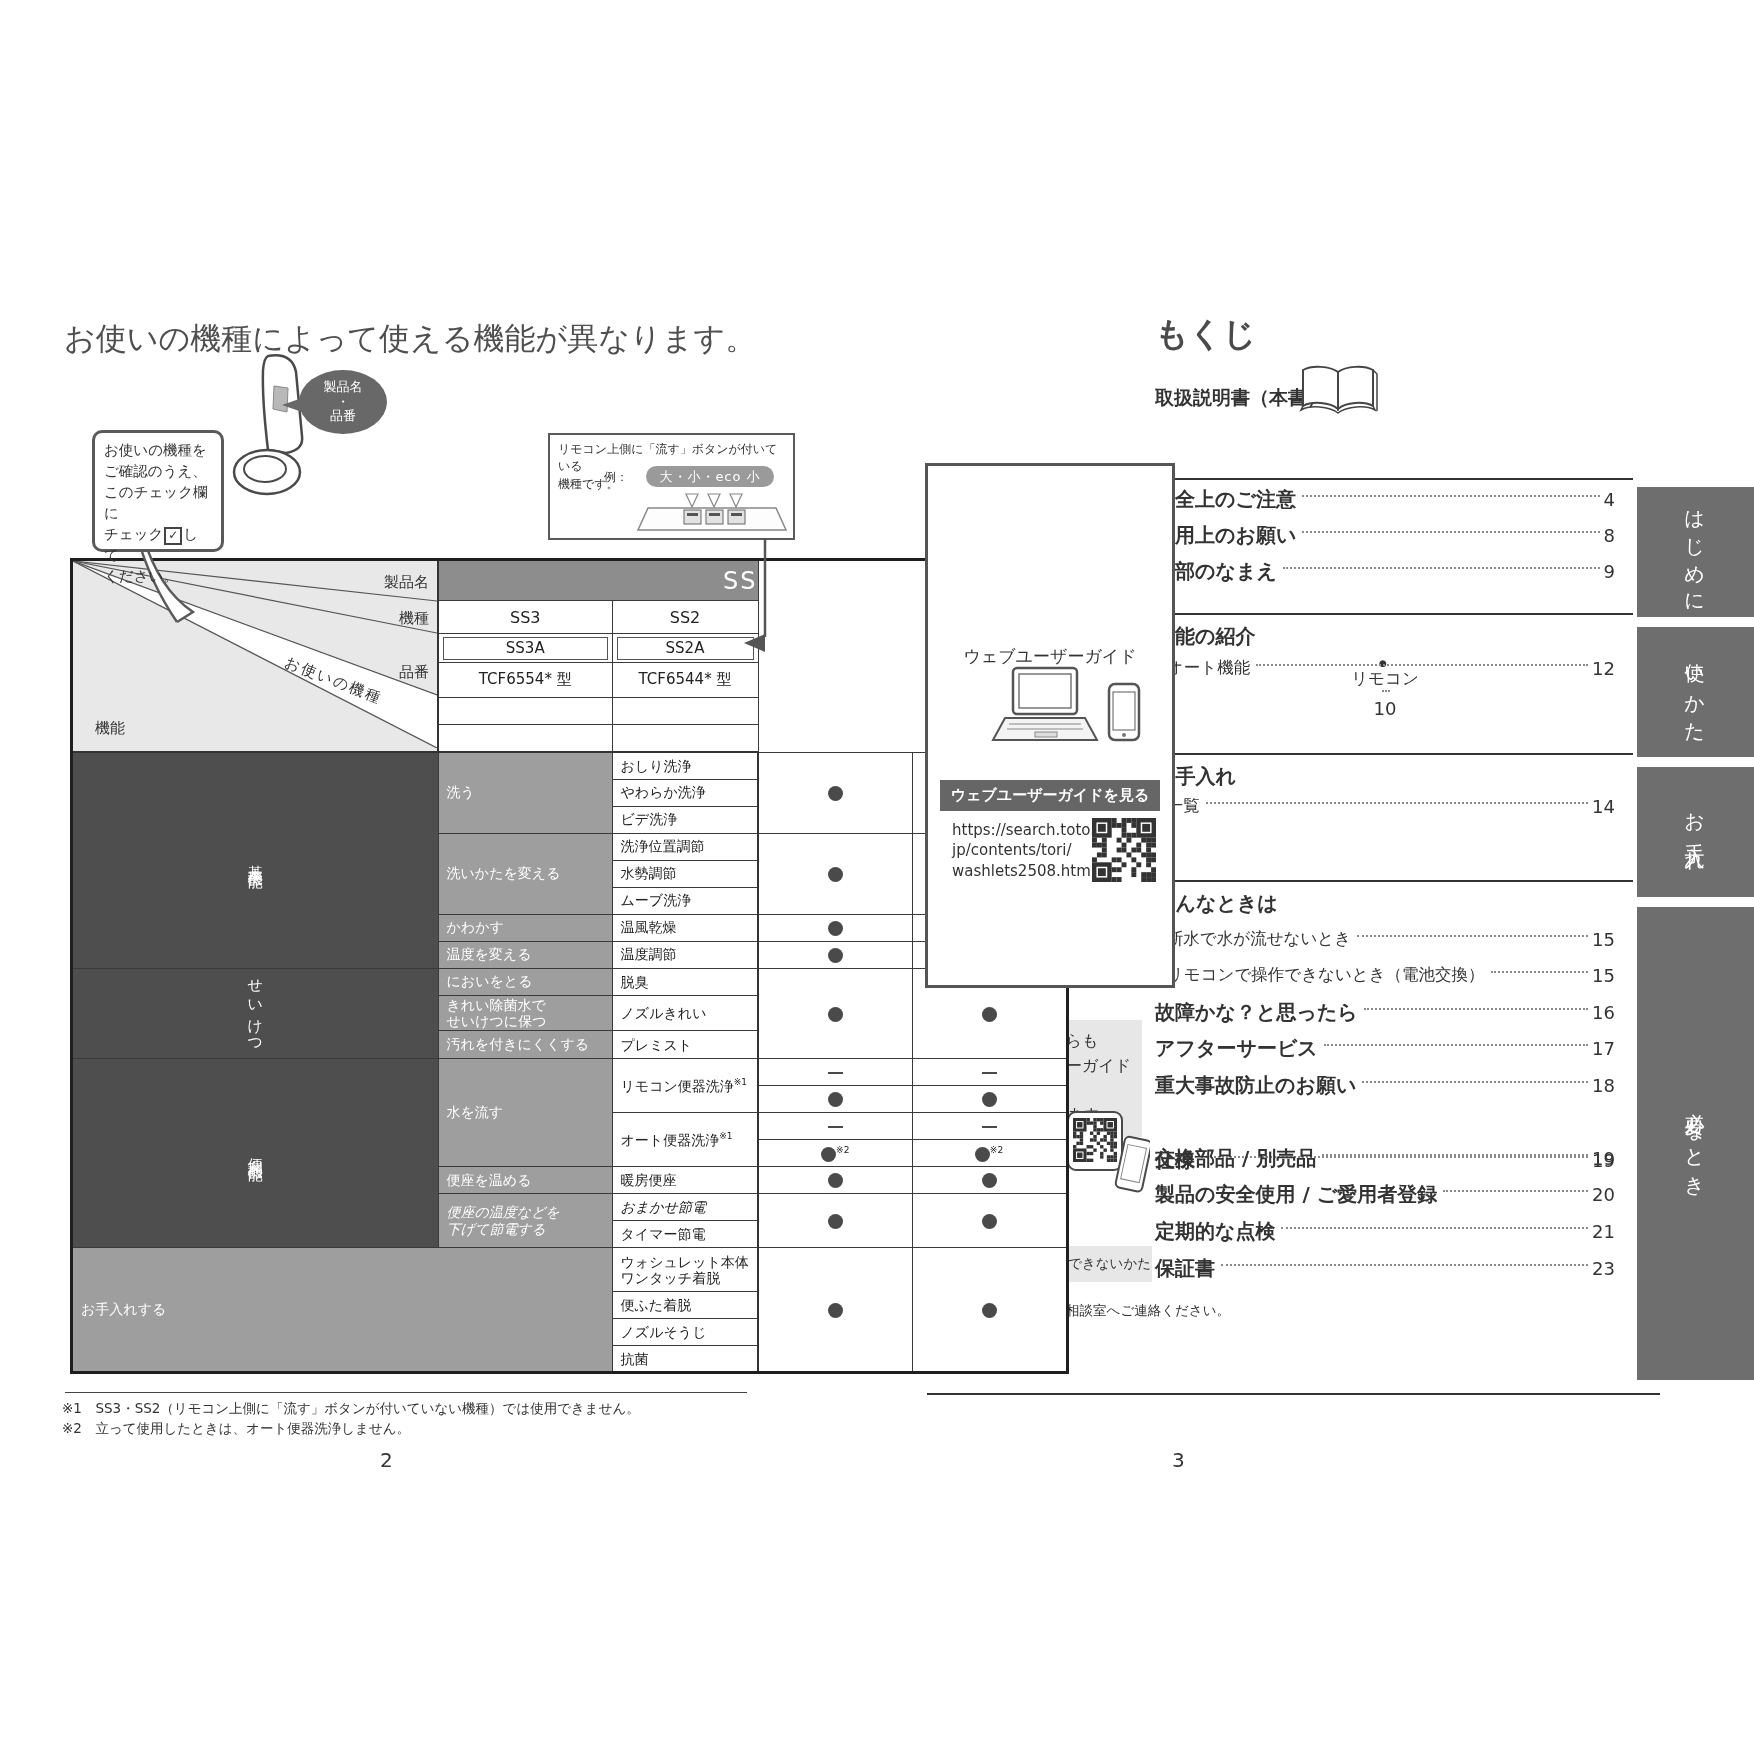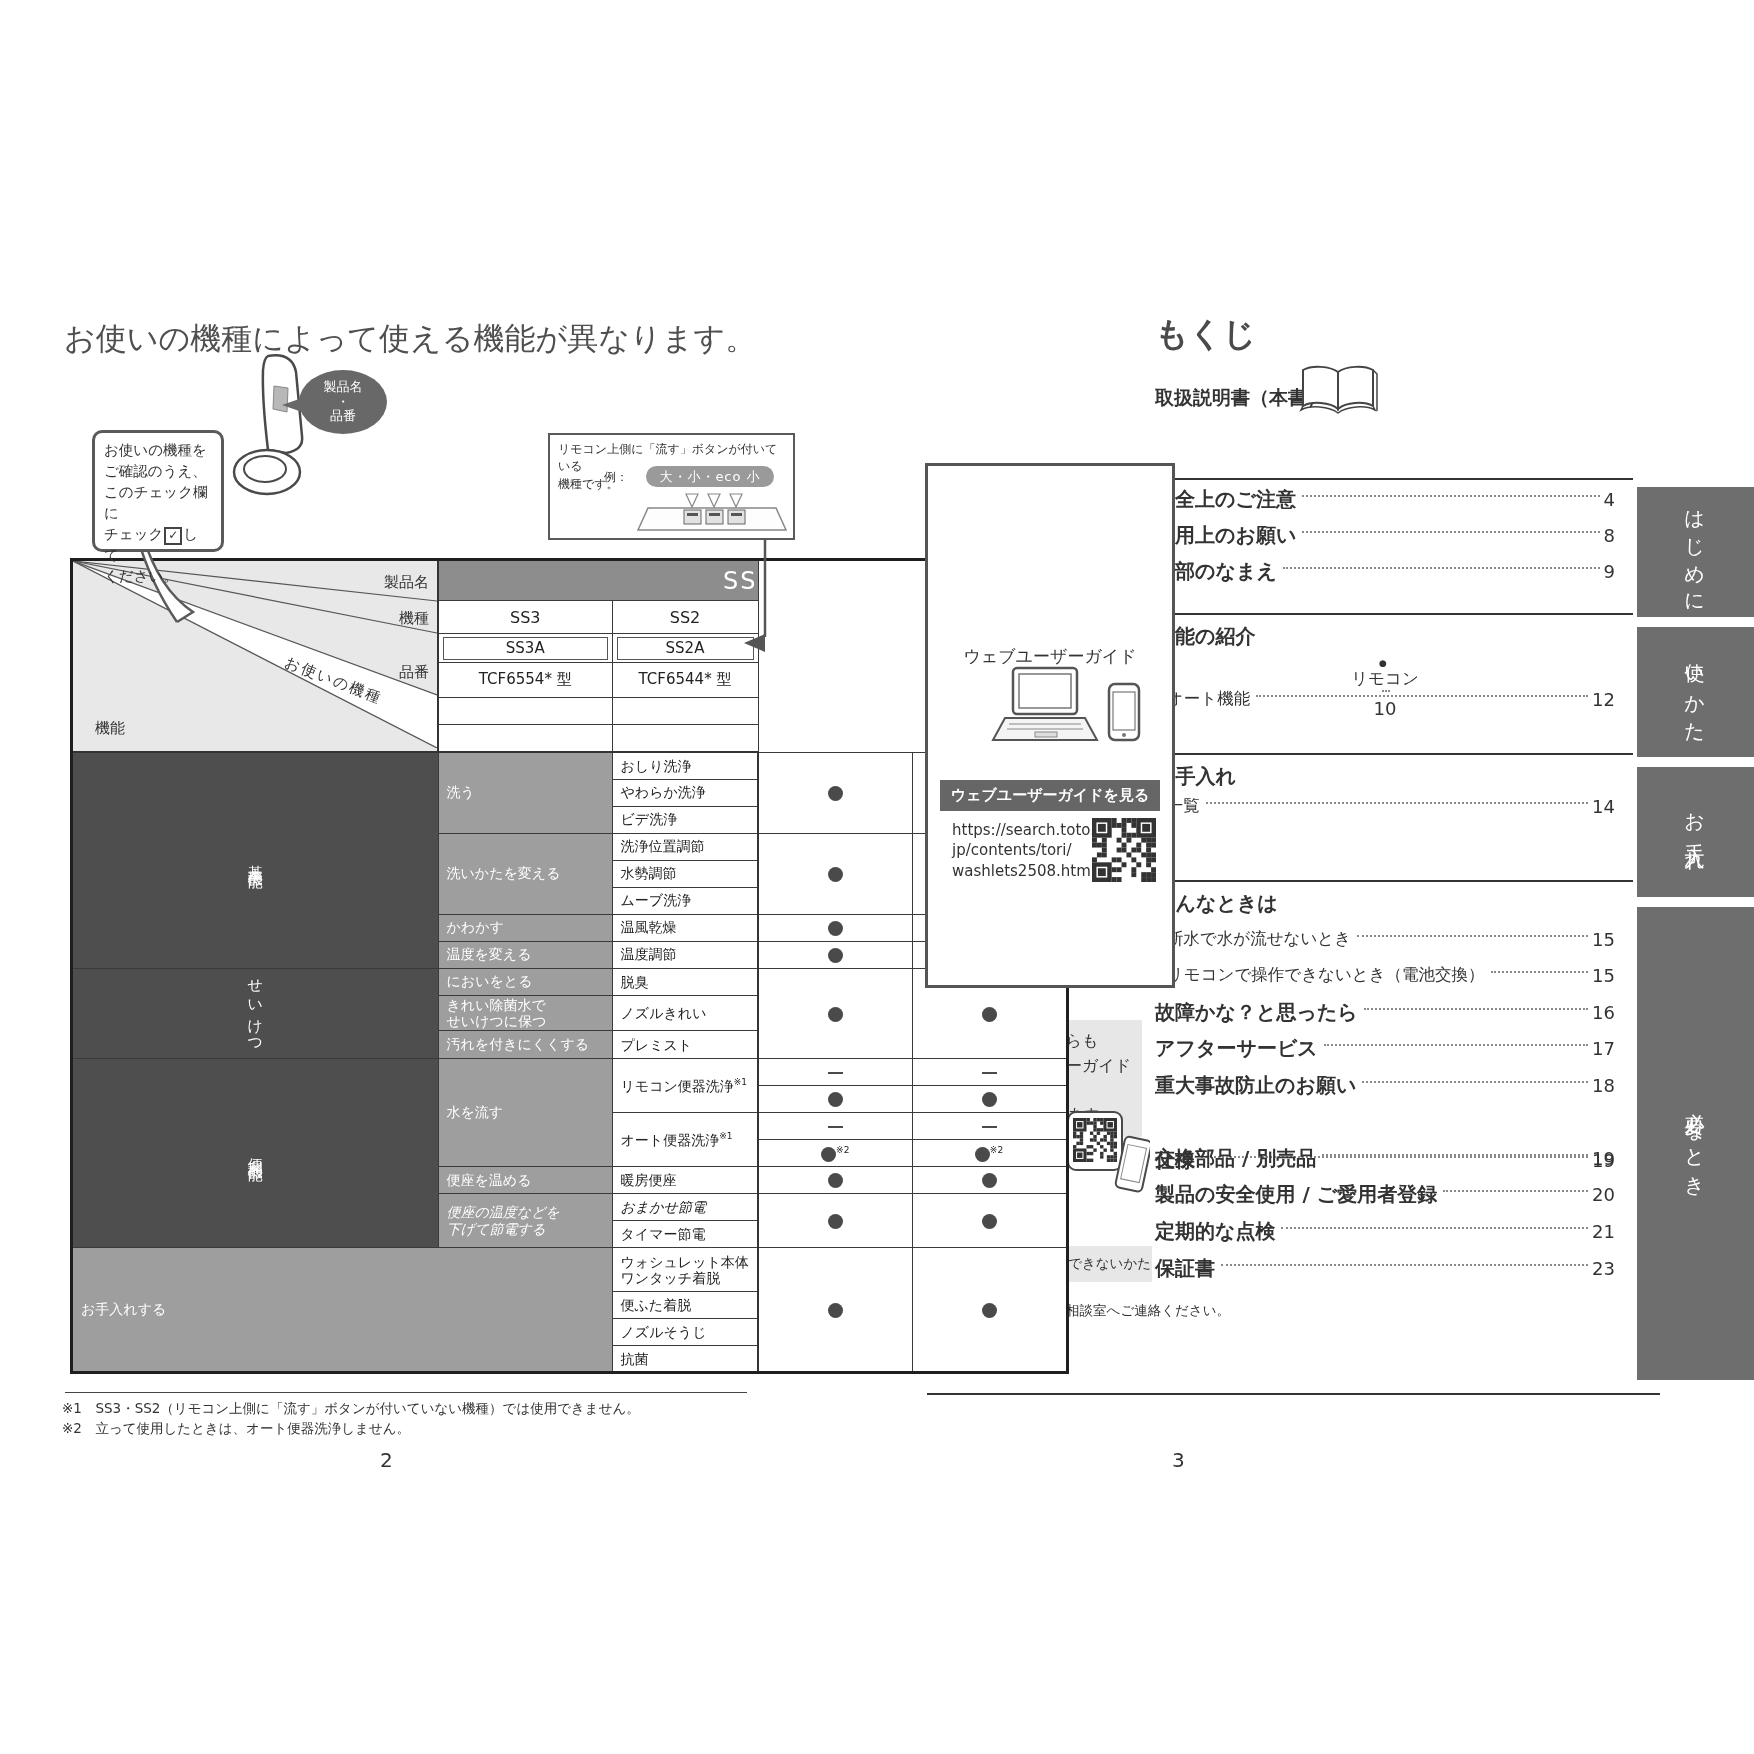--- a/index.html
+++ b/index.html
@@ -333,21 +333,21 @@
       </div>
       <div class="abs toc-row head" style="top: 620px;">
         <span class="lbl">機能の紹介</span>
       </div>
       <div class="abs toc-row sub" style="top: 658px; flex-direction: column;">
         <span class="bullet">●</span>
         <span class="lbl">リモコン</span>
         <span class="leader"></span>
         <span class="pg">10</span>
       </div>
-      <div class="abs toc-row sub" style="top: 683px;">
+      <div class="abs toc-row sub" style="top: 652px;">
         <span class="bullet">●</span>
         <span class="lbl">オート機能</span>
         <span class="leader"></span>
         <span class="pg">12</span>
       </div>
       <div class="abs toc-row head" style="top: 760px;">
         <span class="lbl">お手入れ</span>
       </div>
       <div class="abs toc-row sub" style="top: 790px;">
         <span class="bullet">●</span>

